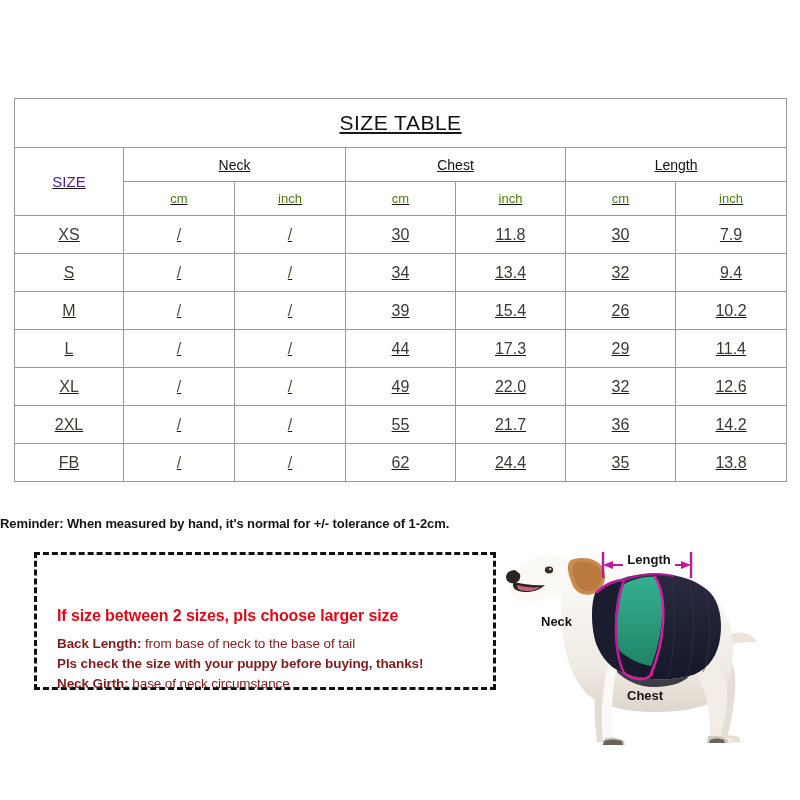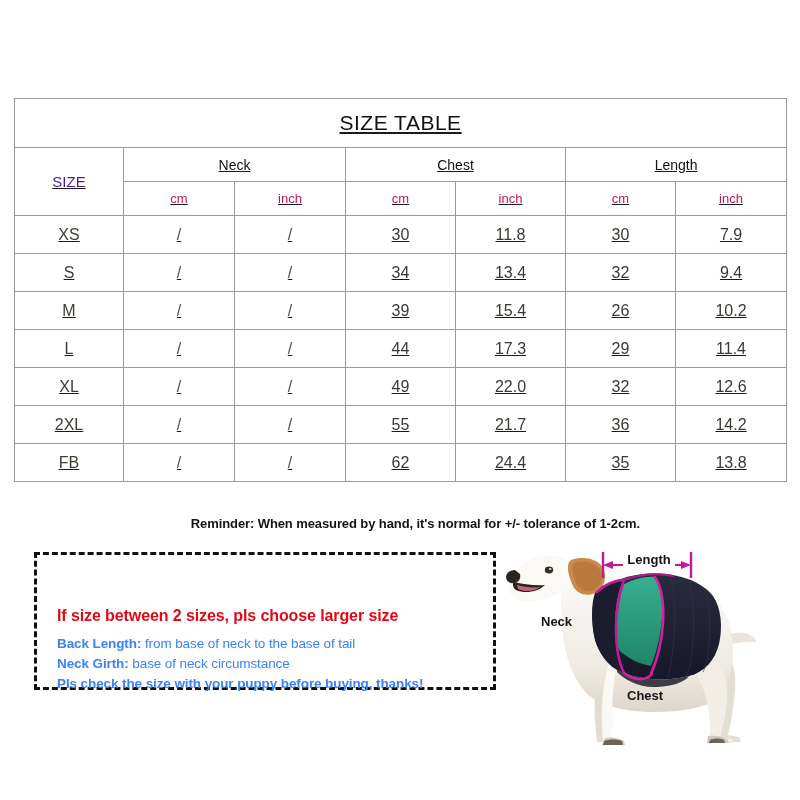--- a/index.html
+++ b/index.html
@@ -53,41 +53,41 @@
   th.grp-head {
     height: 31px;
     font-size: 14px;
     font-weight: bold;
     color: #111;
   }
   th.unit-head {
     height: 31px;
     font-size: 13px;
     font-weight: bold;
-    color: #be185d;
+    color: #4d7c0f;
   }
   td.data-cell {
     height: 35px;
     font-size: 16px;
     color: #3a3a32;
   }
   td.data-cell.sz {
     color: #3d3d33;
   }
   td.slash {
     color: #55553f;
   }
 
   
   #reminder {
     position: absolute;
     left: 0;
     top: 516px;
     width: 640px;
-    text-align: right;
+    text-align: left;
     font-size: 13px;
     font-weight: bold;
     color: #151515;
     letter-spacing: -0.1px;
   }
 
   
   #info-box {
     position: absolute;
     left: 34px;
@@ -103,21 +103,21 @@
   .info-red {
     color: #e00a17;
     font-size: 16px;
     font-weight: bold;
     margin-bottom: 11px;
     letter-spacing: -0.1px;
     margin-top: 44px;
   }
   .info-line {
     font-size: 13.5px;
-    color: #3b82f6;
+    color: #7f1d1d;
     margin-bottom: 5px;
     letter-spacing: -0.1px;
   }
   .info-line b { font-weight: bold; }
   .info-line.bold-all {
     font-weight: bold;
     margin-top: 1px;
   }
 
   
@@ -237,24 +237,24 @@
 </div>
 
 <div id="reminder">Reminder: When measured by hand, it's normal for +/- tolerance of 1-2cm.</div>
 
 <div id="info-box">
   <div id="info-inner">
     <div class="info-red">If size between  2 sizes, pls choose larger size</div>
     <div class="info-line">
       <b>Back Length:</b><span> from base of neck to the base of tail</span>
     </div>
+    <div class="info-line bold-all">Pls check the size with your puppy before buying, thanks!</div>
     <div class="info-line">
       <b>Neck Girth:</b><span> base of neck circumstance</span>
     </div>
-    <div class="info-line bold-all">Pls check the size with your puppy before buying, thanks!</div>
   </div>
 </div>
 
 <div id="dog-figure">
   <svg id="dog-svg" width="295" height="230" viewBox="0 0 295 230" xmlns="http://www.w3.org/2000/svg">
     <defs>
       <linearGradient id="furGrad" x1="0" y1="0" x2="0" y2="1">
         <stop offset="0%" stop-color="#fdfcfa"></stop>
         <stop offset="70%" stop-color="#efeae3"></stop>
         <stop offset="100%" stop-color="#ddd6cc"></stop>

